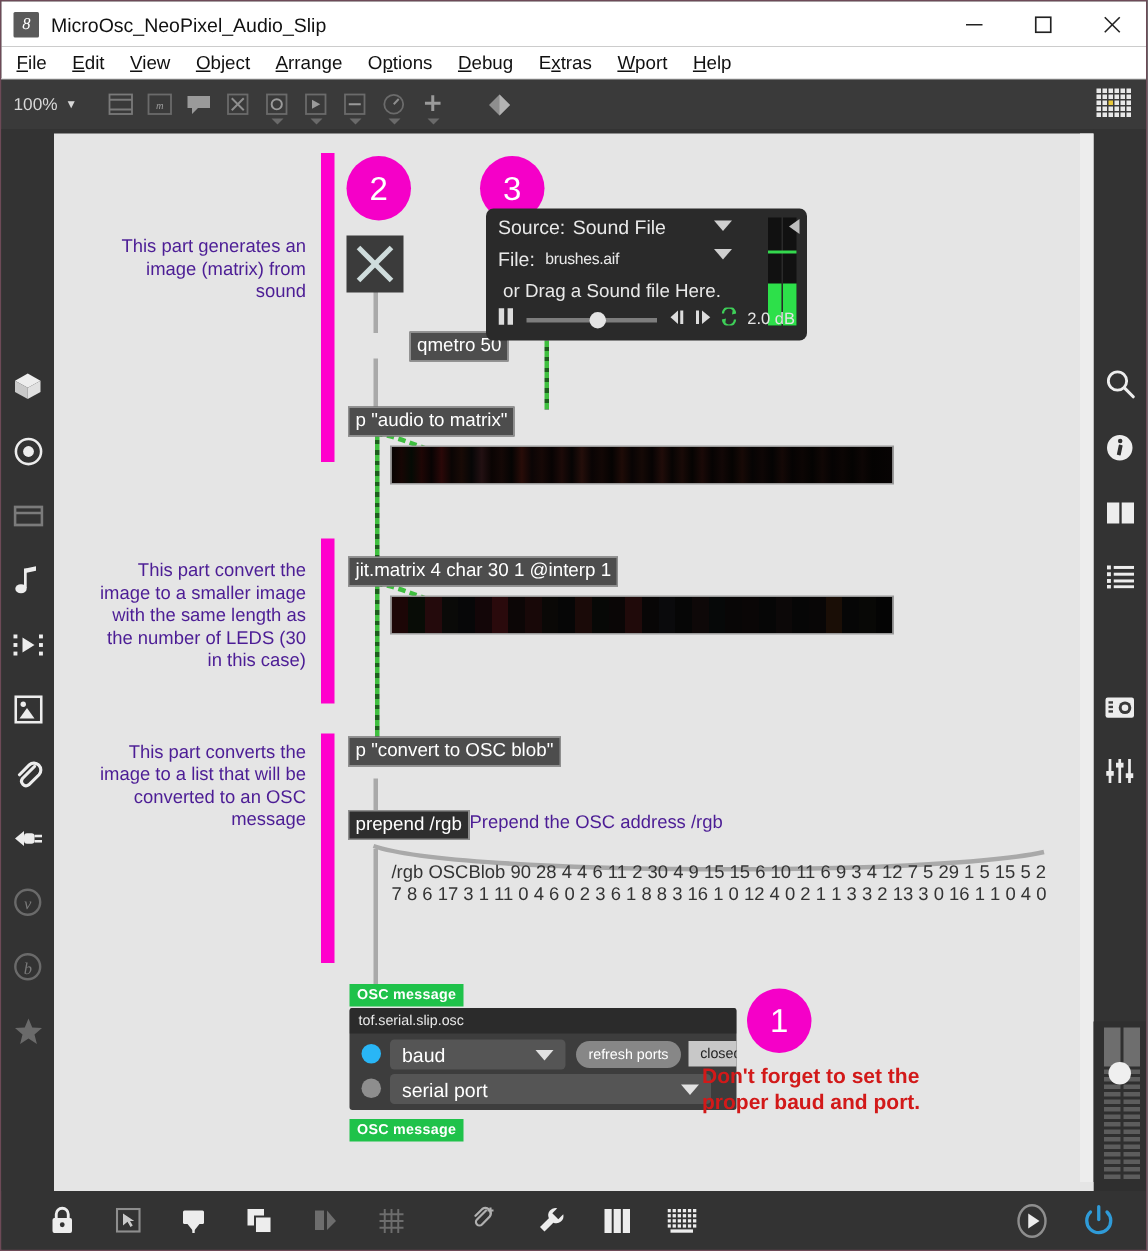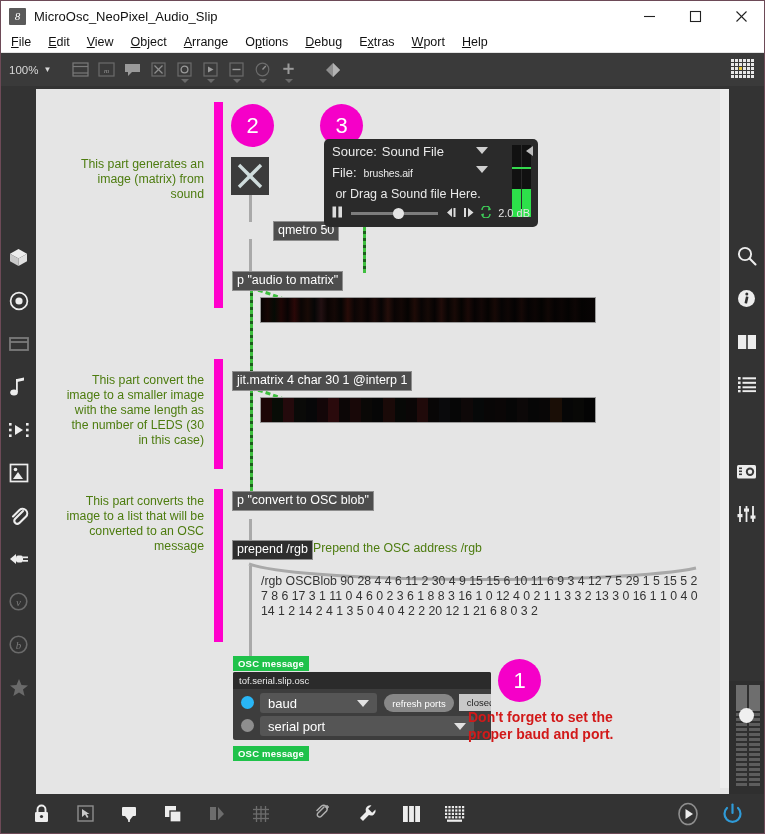--- a/index.html
+++ b/index.html
@@ -86,21 +86,21 @@
 
   
   .canvas {
     position:absolute; left:35px; top:3px; right:35px; bottom:0;
     background:#e5e5e5; overflow:hidden;
   }
   .canvas-inner { position:absolute; inset:0; }
   .magenta-bar { position:absolute; width:9px; background:#ff00cc; }
 
   .comment {
-    position:absolute; font-size:12.3px; color:#4d7c0f; line-height:15px;
+    position:absolute; font-size:12.3px; color:#4c1d95; line-height:15px;
     text-align:right;
   }
   .comment-left { text-align:left; }
 
   .circle-badge {
     position:absolute; width:43px; height:43px; border-radius:50%;
     background:#f500c8; color:#fff; font-size:22px;
     display:flex; align-items:center; justify-content:center;
     font-family:"Liberation Sans", sans-serif;
   }
@@ -639,21 +639,20 @@
                   <path d="M8.5 1.5 L10.5 4 L8 4.6 z" fill="#3ecf58"></path>
                   <path d="M3.5 10.5 L1.5 8 L4 7.4 z" fill="#3ecf58"></path>
                 </svg>
             </span>
             <span class="sf-db">2.0 dB</span>
           </div>
         </div>
 
         <div class="blob-text" style="left:225px; top:485px; width:460px;">/rgb OSCBlob 90 28 4 4 6 11 2 30 4 9 15 15 6 10 11 6 9 3 4 12 7 5 29 1 5 15 5 2</div>
         <div class="blob-text" style="left:225px; top:500px; width:460px;">7 8 6 17 3 1 11 0 4 6 0 2 3 6 1 8 8 3 16 1 0 12 4 0 2 1 1 3 3 2 13 3 0 16 1 1 0 4 0</div>
-        <div class="blob-text" style="left:225px; top:515px; width:460px;">14 1 2 14 2 4 1 3 5 0 4 0 4 2 2 20 12 1 21 6 8 0 3 2</div>
 
         <div class="osc-tag" style="left:197px; top:567px;">OSC message</div>
         <div class="serial-panel" style="left:197px; top:583px; width:258px; height:68px;">
           <div class="serial-title">tof.serial.slip.osc</div>
 
           <span class="led" style="left:8px; top:24px; width:13px; height:13px; background:#29b6f6;"></span>
           <div class="dd" style="left:27px; top:21px; width:117px; height:20px;">
             <span>baud</span>
             <span class="caret" style="right:8px; top:7px;"></span>
           </div>

